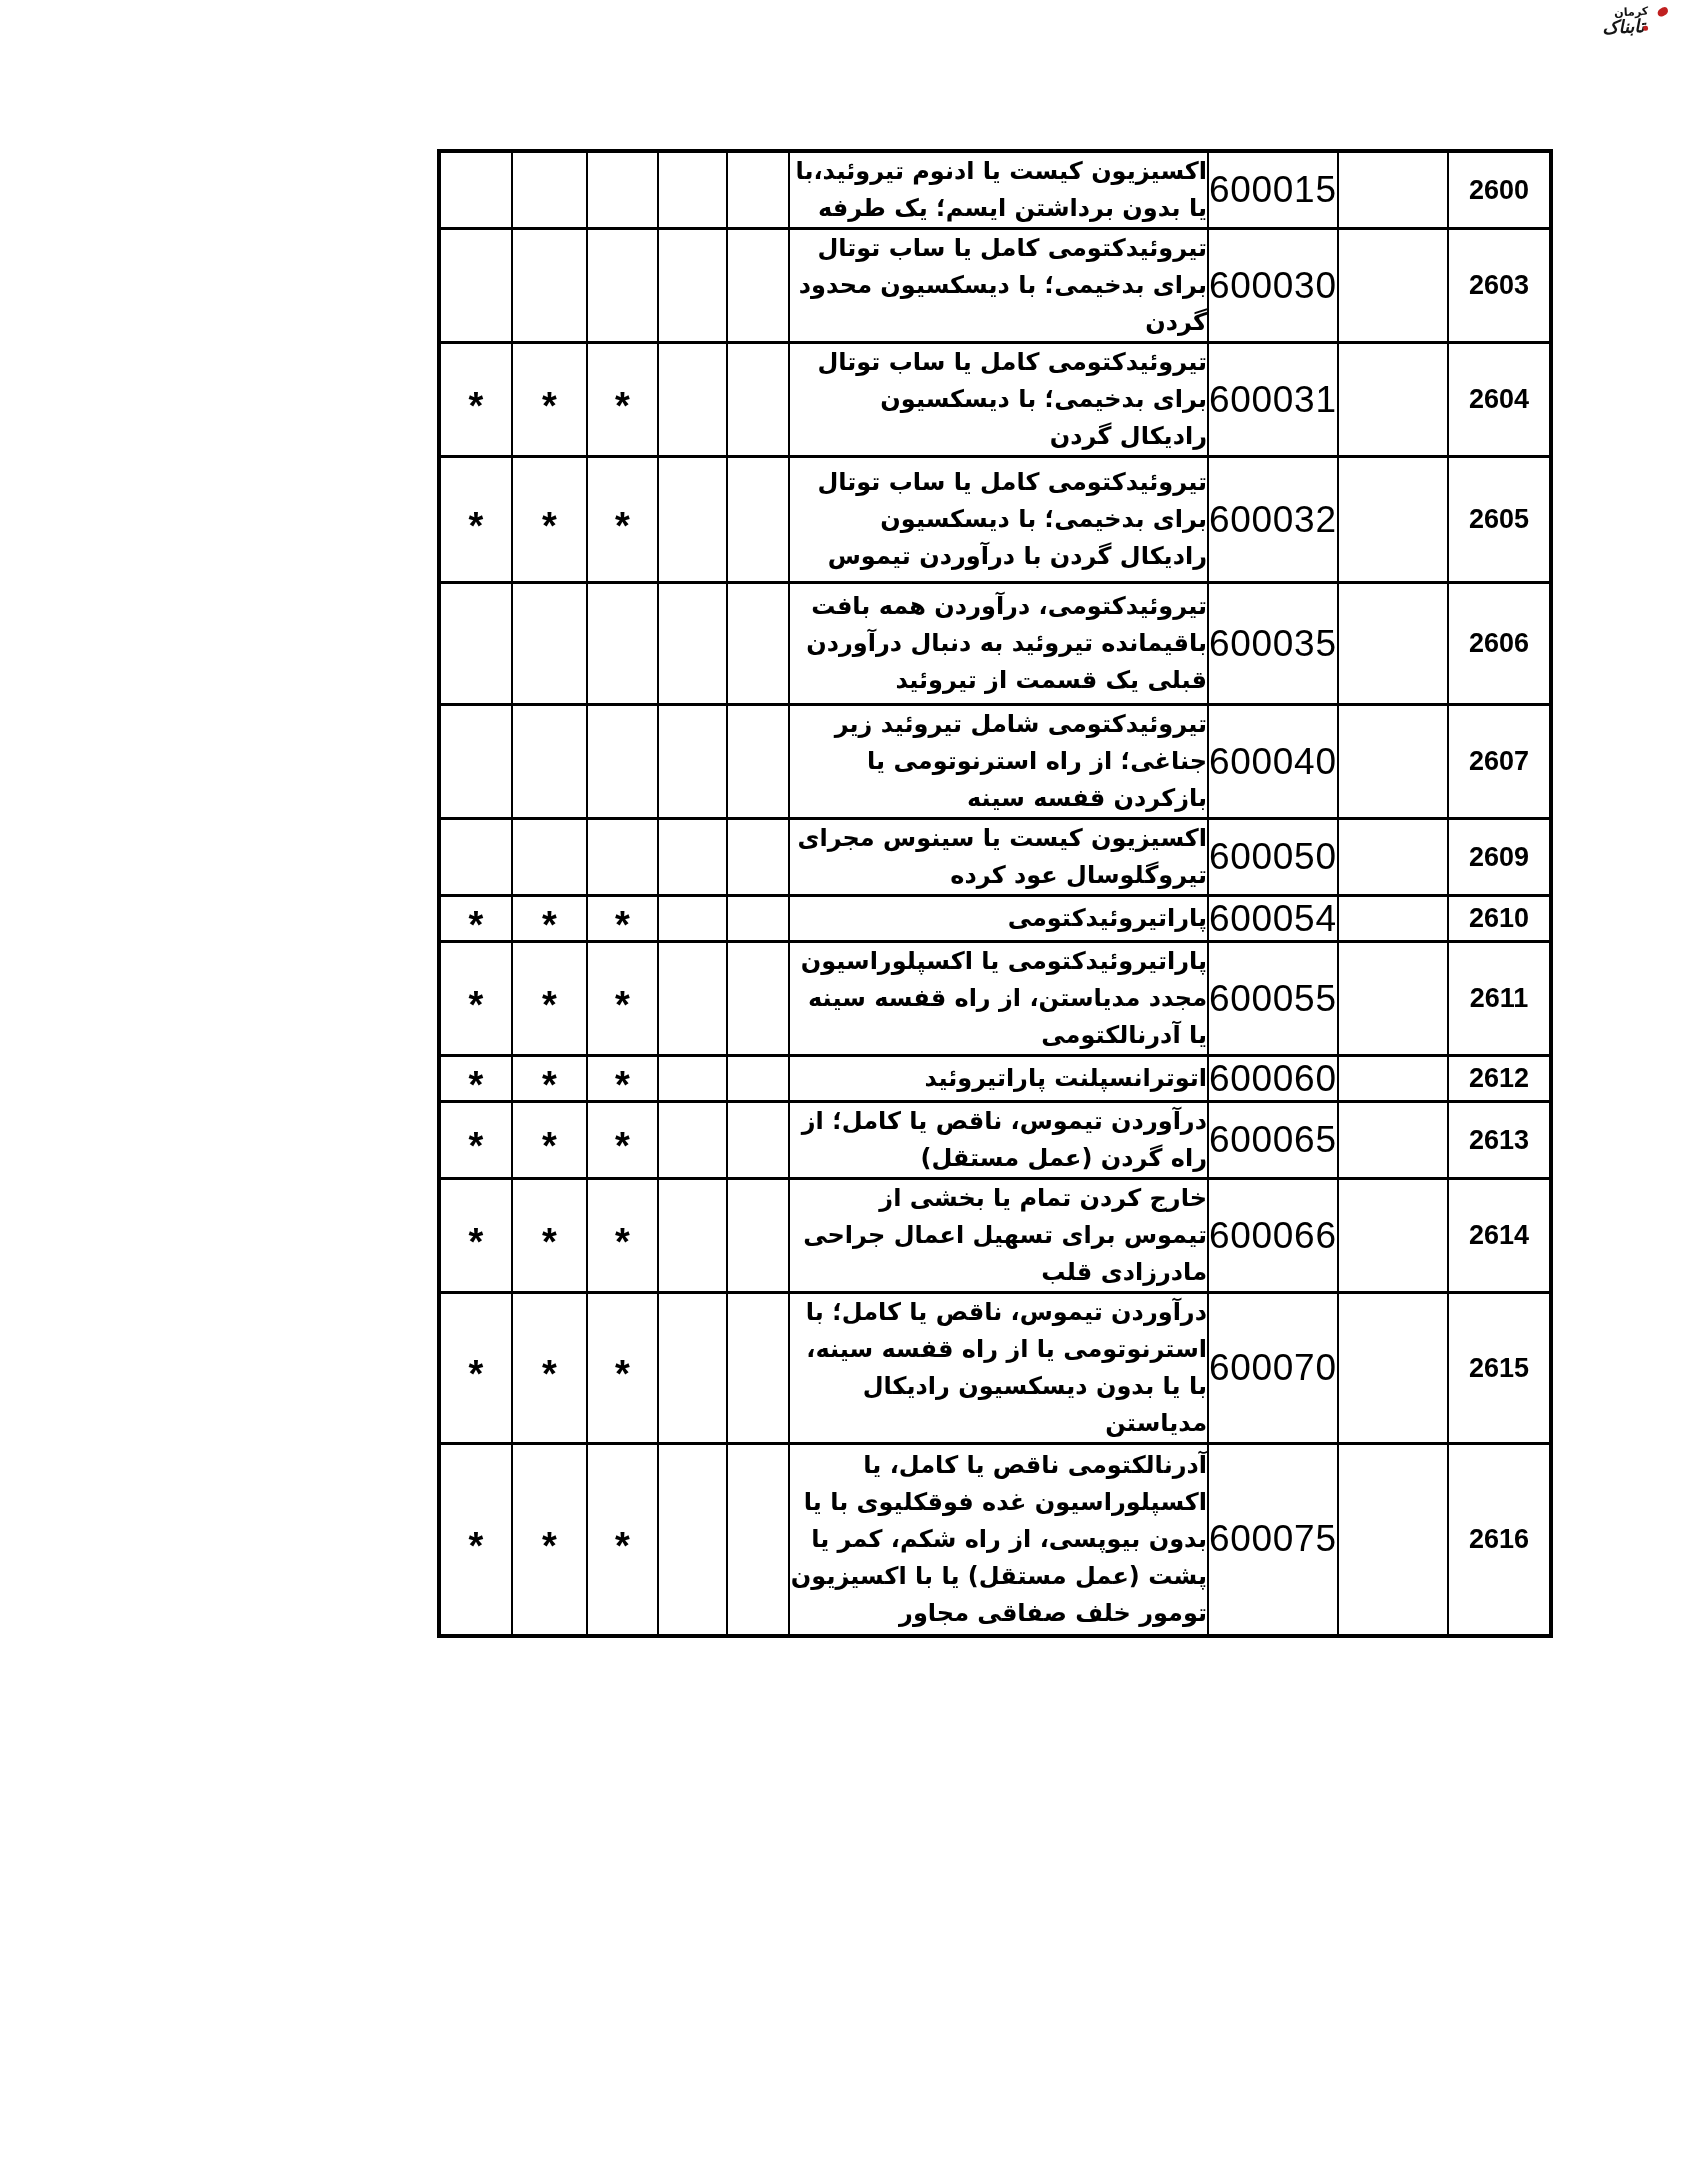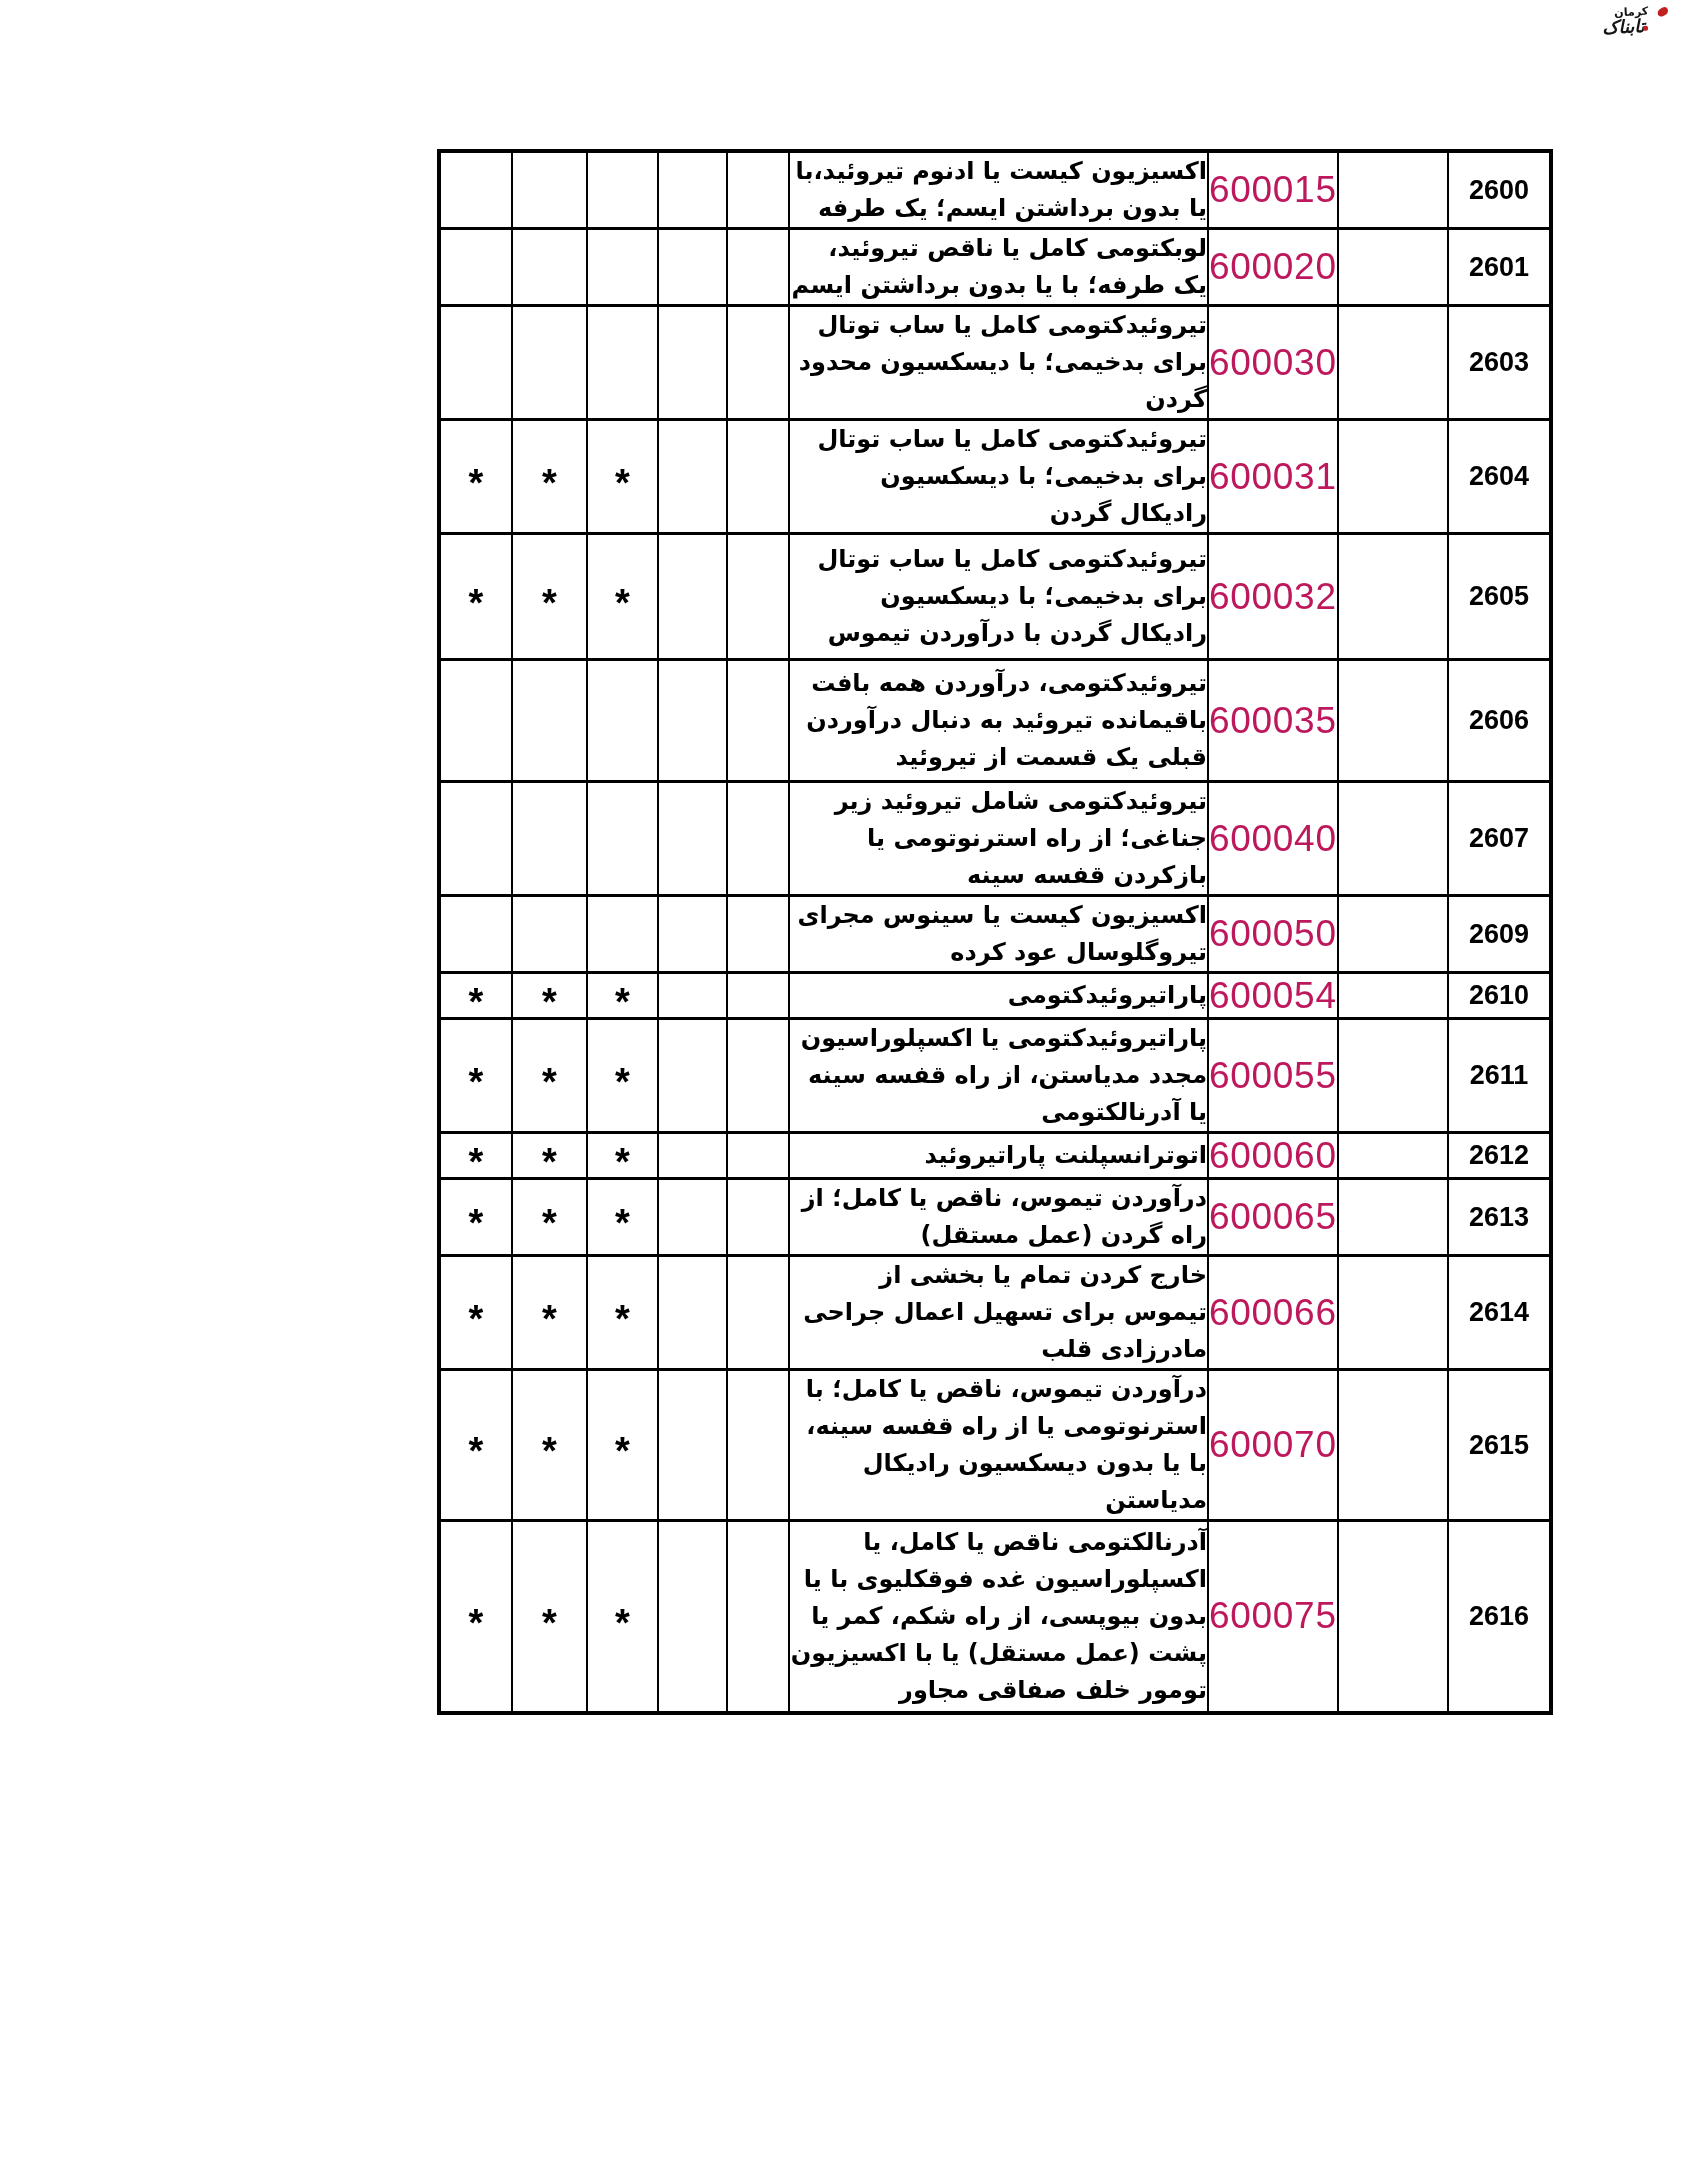--- a/index.html
+++ b/index.html
@@ -47,21 +47,21 @@
   td.bg-gray{ background:#bfbfbf; }
   td.bg-peach{ background:#fce4d6; }
   td.bg-blue{ background:#bdd7ee; }
   td.desc{
     direction:rtl;text-align:right;
     font-family:"DejaVu Sans",sans-serif;font-weight:700;
     font-size:24px;line-height:37px;color:#000;
     padding:0 4px 0 2.6px;
   }
   td.code{
-    font-family:"Liberation Sans",sans-serif;font-size:37px;color:#be185d;
+    font-family:"Liberation Sans",sans-serif;font-size:37px;color:#000000;
     text-align:left;padding-left:9.3px;letter-spacing:0.7px;
   }
   td.rowno{
     font-family:"Liberation Sans",sans-serif;font-size:27px;font-weight:700;
     color:#000;text-align:center;
   }
 </style>
 </head>
 <body>
 
@@ -89,31 +89,20 @@
         <td class="flag"></td>
         <td class="flag"></td>
         <td class="flag"></td>
         <td></td>
         <td></td>
         <td class="desc" dir="rtl">اکسیزیون کیست یا ادنوم تیروئید،با یا بدون برداشتن ایسم؛ یک طرفه</td>
         <td class="code">600015</td>
         <td></td>
         <td class="rowno">2600</td>
       </tr>
-      <tr style="height: 74px;">
-        <td class="flag"></td>
-        <td class="flag"></td>
-        <td class="flag"></td>
-        <td></td>
-        <td></td>
-        <td class="desc" dir="rtl">لوبکتومی کامل یا ناقص تیروئید، یک طرفه؛ با یا بدون برداشتن ایسم</td>
-        <td class="code">600020</td>
-        <td></td>
-        <td class="rowno">2601</td>
-      </tr>
       <tr style="height: 106px;">
         <td class="flag"></td>
         <td class="flag"></td>
         <td class="flag"></td>
         <td></td>
         <td></td>
         <td class="desc" dir="rtl">تیروئیدکتومی کامل یا ساب توتال برای بدخیمی؛ با دیسکسیون محدود گردن</td>
         <td class="code">600030</td>
         <td></td>
         <td class="rowno">2603</td>

